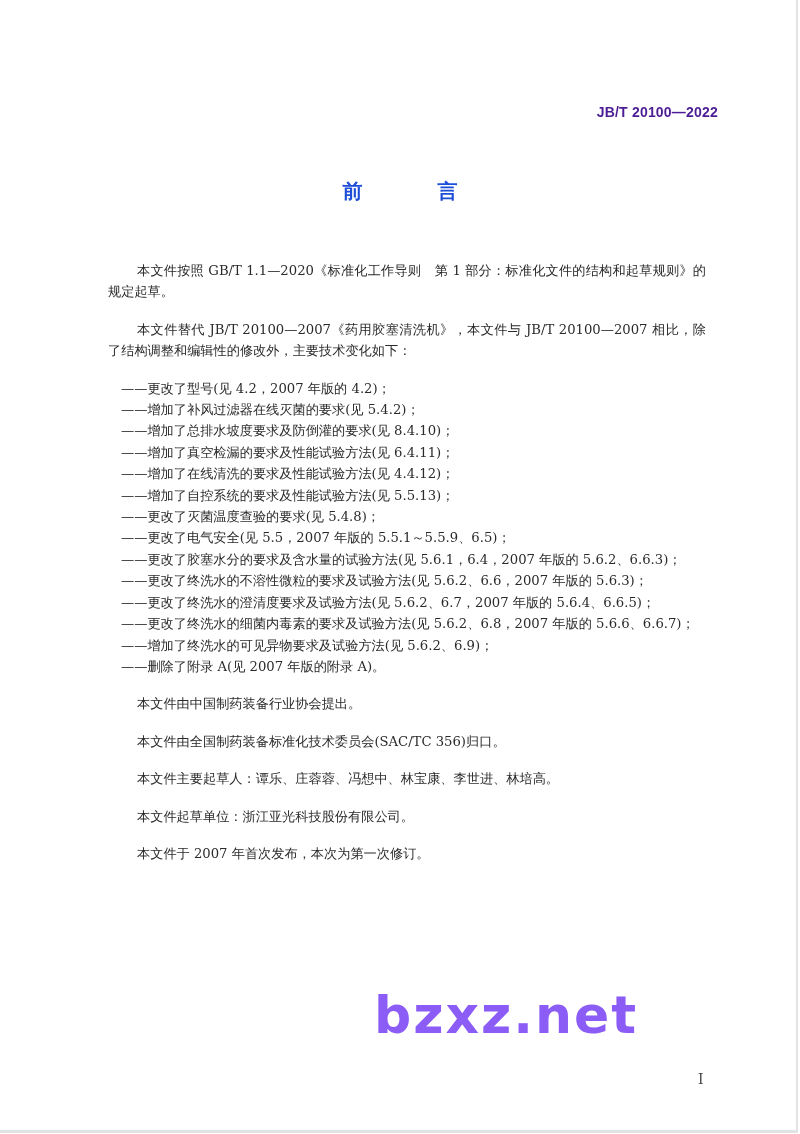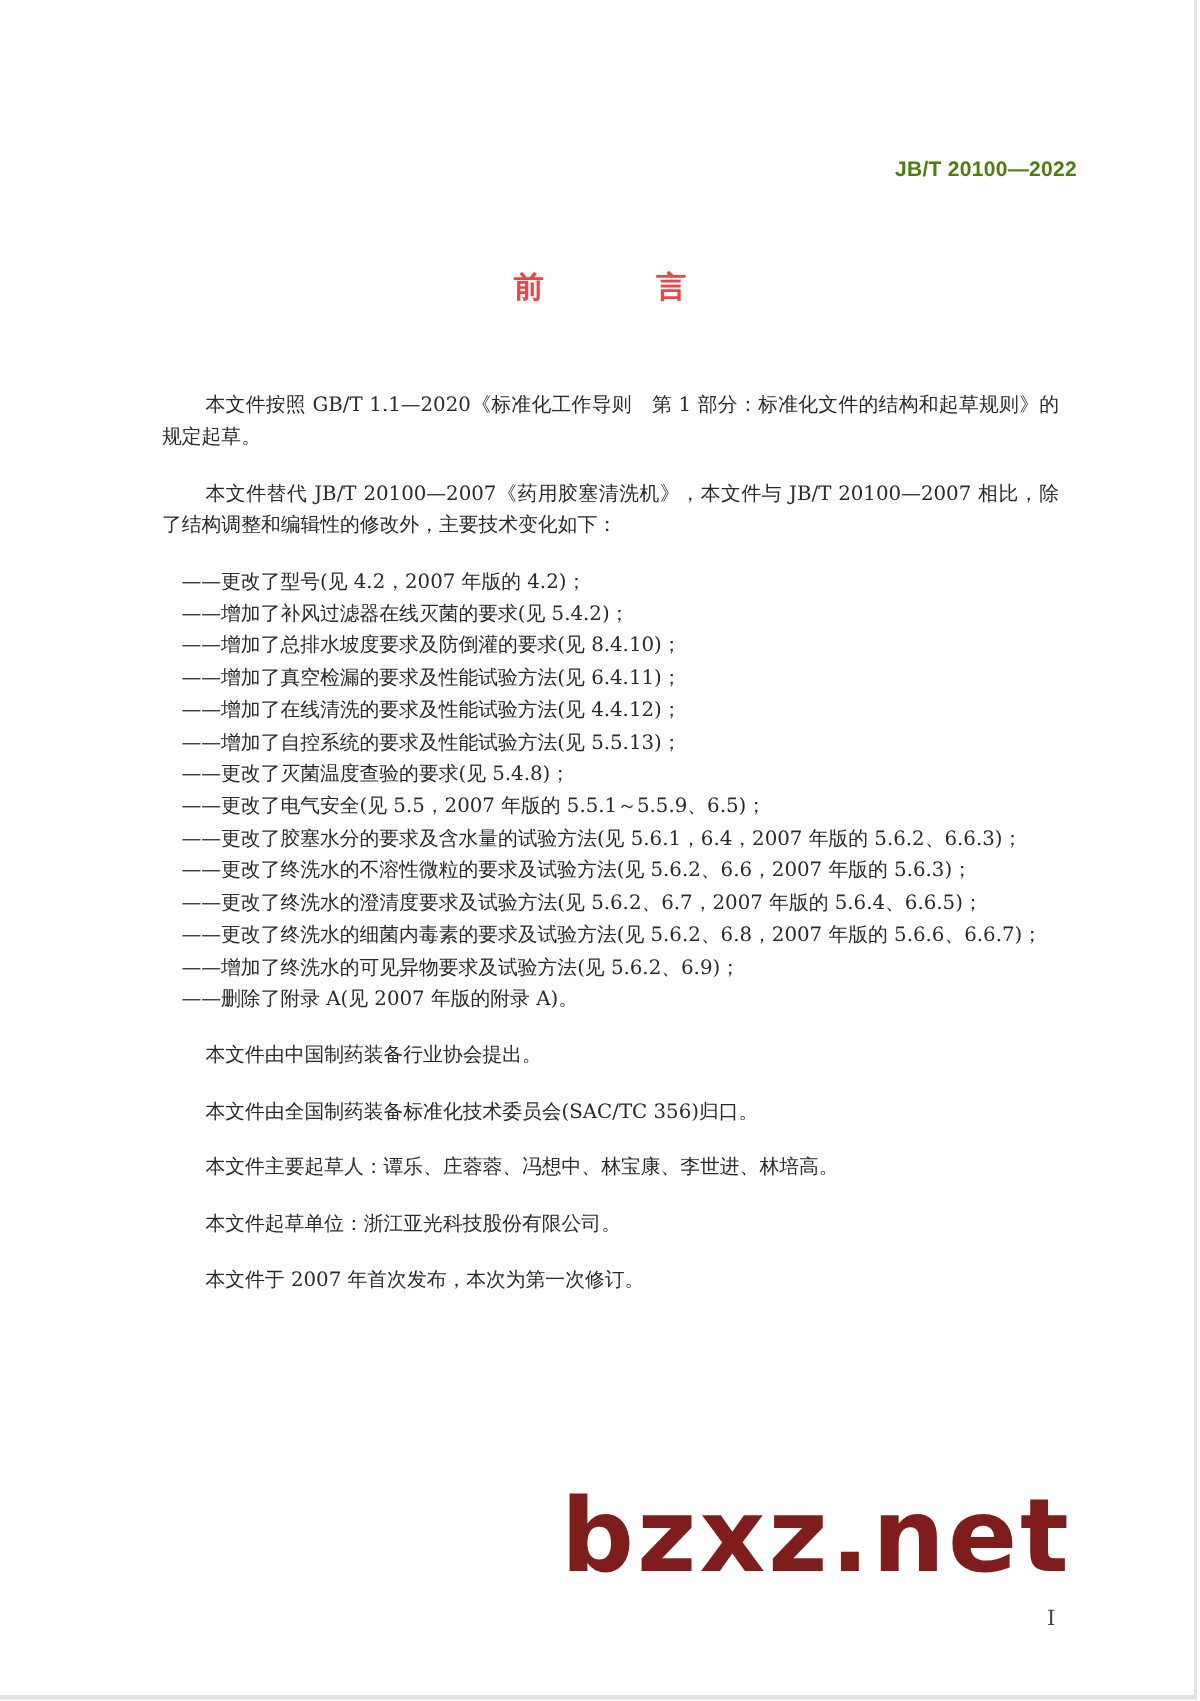--- a/index.html
+++ b/index.html
@@ -1,29 +1,29 @@
 <!DOCTYPE html>
 <html><head>
 <meta charset="utf-8">
 <style>
   html, body { margin: 0; padding: 0; background: #ffffff; }
   body { width: 800px; height: 1134px; position: relative; overflow: hidden;
          font-family: "DejaVu Serif", "Liberation Serif", serif; color: #2a2a2a; }
   .page { position: absolute; left: 0; top: 0; width: 796px; height: 1130px;
           background: #ffffff; border-right: 2px solid #e4e4e4; border-bottom: 3px solid #e2e2e2; }
   .std-code { position: absolute; top: 104px; right: 78px; font-family: "Liberation Sans", "DejaVu Sans", sans-serif;
-              font-weight: bold; font-size: 14px; letter-spacing: 0.2px; color: #4d7c0f; }
+              font-weight: bold; font-size: 14px; letter-spacing: 0.2px; color: #4c1d95; }
   .title { position: absolute; top: 178px; left: 0; width: 800px; text-align: center;
            font-family: "DejaVu Sans", sans-serif; font-weight: bold; font-size: 20px; letter-spacing: 34px;
-           text-indent: 34px; color: #ef4444; }
+           text-indent: 34px; color: #1d4ed8; }
   .body { position: absolute; top: 244px; left: 92px; width: 630px; font-size: 13.2px; line-height: 21.4px; }
   .para { margin: 16px; text-indent: 29px; text-align: justify; }
   .item { margin: 0; padding-left: 29px; white-space: nowrap; }
   .watermark { position: absolute; left: 374px; top: 985px; font-family: "DejaVu Sans", sans-serif;
-               font-weight: bold; font-size: 68px; color: #7f1d1d; letter-spacing: 2px; }
+               font-weight: bold; font-size: 52px; color: #8b5cf6; letter-spacing: 2px; }
   .page-num { position: absolute; left: 698px; top: 1071px; font-size: 14px; color: #444; }
 </style>
 </head>
 <body>
 
 <div class="page">
   <div class="std-code">JB/T 20100—2022</div>
   <div class="title">前 言</div>
 
   <div class="body">

